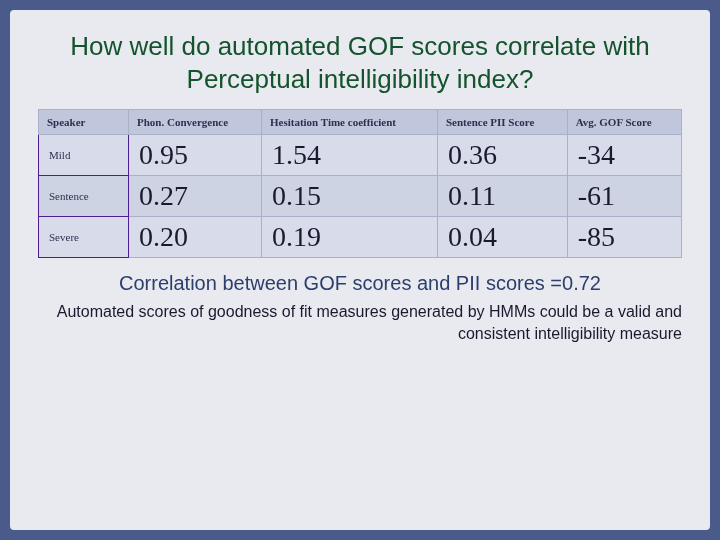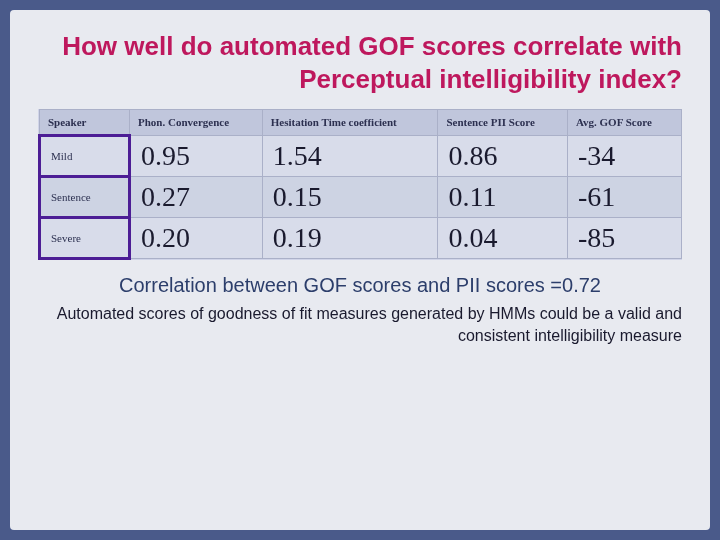--- a/index.html
+++ b/index.html
@@ -21,24 +21,24 @@
       background: #e8eaf0;
       border-radius: 4px;
       padding: 20px 28px 18px 28px;
       display: flex;
       flex-direction: column;
       gap: 14px;
     }
 
     .title {
       font-size: 26px;
-      font-weight: bold;
-      color: #be185d;
+      font-weight: normal;
+      color: #14532d;
       line-height: 1.25;
-      text-align: right;
+      text-align: center;
     }
 
     .table-wrapper {
       flex: 0 0 auto;
     }
 
     table {
       width: 100%;
       border-collapse: collapse;
       background: #d0d4e8;
@@ -65,21 +65,21 @@
       border: 1px solid #aab0c8;
     }
 
     tbody tr:nth-child(even) {
       background: #cdd3e3;
     }
 
     tbody td.label-cell {
       font-size: 11px;
       color: #2c3050;
-      border: 3px solid #4c1d95;
+      border: 1px solid #4c1d95;
       padding: 12px 10px;
       vertical-align: middle;
       width: 90px;
     }
 
     tbody td.value-cell {
       font-size: 28px;
       font-weight: normal;
       color: #1a1a2e;
       border: 1px solid #aab0c8;
@@ -123,21 +123,21 @@
           <th>Hesitation Time coefficient</th>
           <th>Sentence PII Score</th>
           <th>Avg. GOF Score</th>
         </tr>
       </thead>
       <tbody>
         <tr>
           <td class="label-cell">Mild</td>
           <td class="value-cell">0.95</td>
           <td class="value-cell">1.54</td>
-          <td class="value-cell">0.86</td>
+          <td class="value-cell">0.36</td>
           <td class="value-cell">-34</td>
         </tr>
         <tr>
           <td class="label-cell">Sentence</td>
           <td class="value-cell">0.27</td>
           <td class="value-cell">0.15</td>
           <td class="value-cell">0.11</td>
           <td class="value-cell">-61</td>
         </tr>
         <tr>

